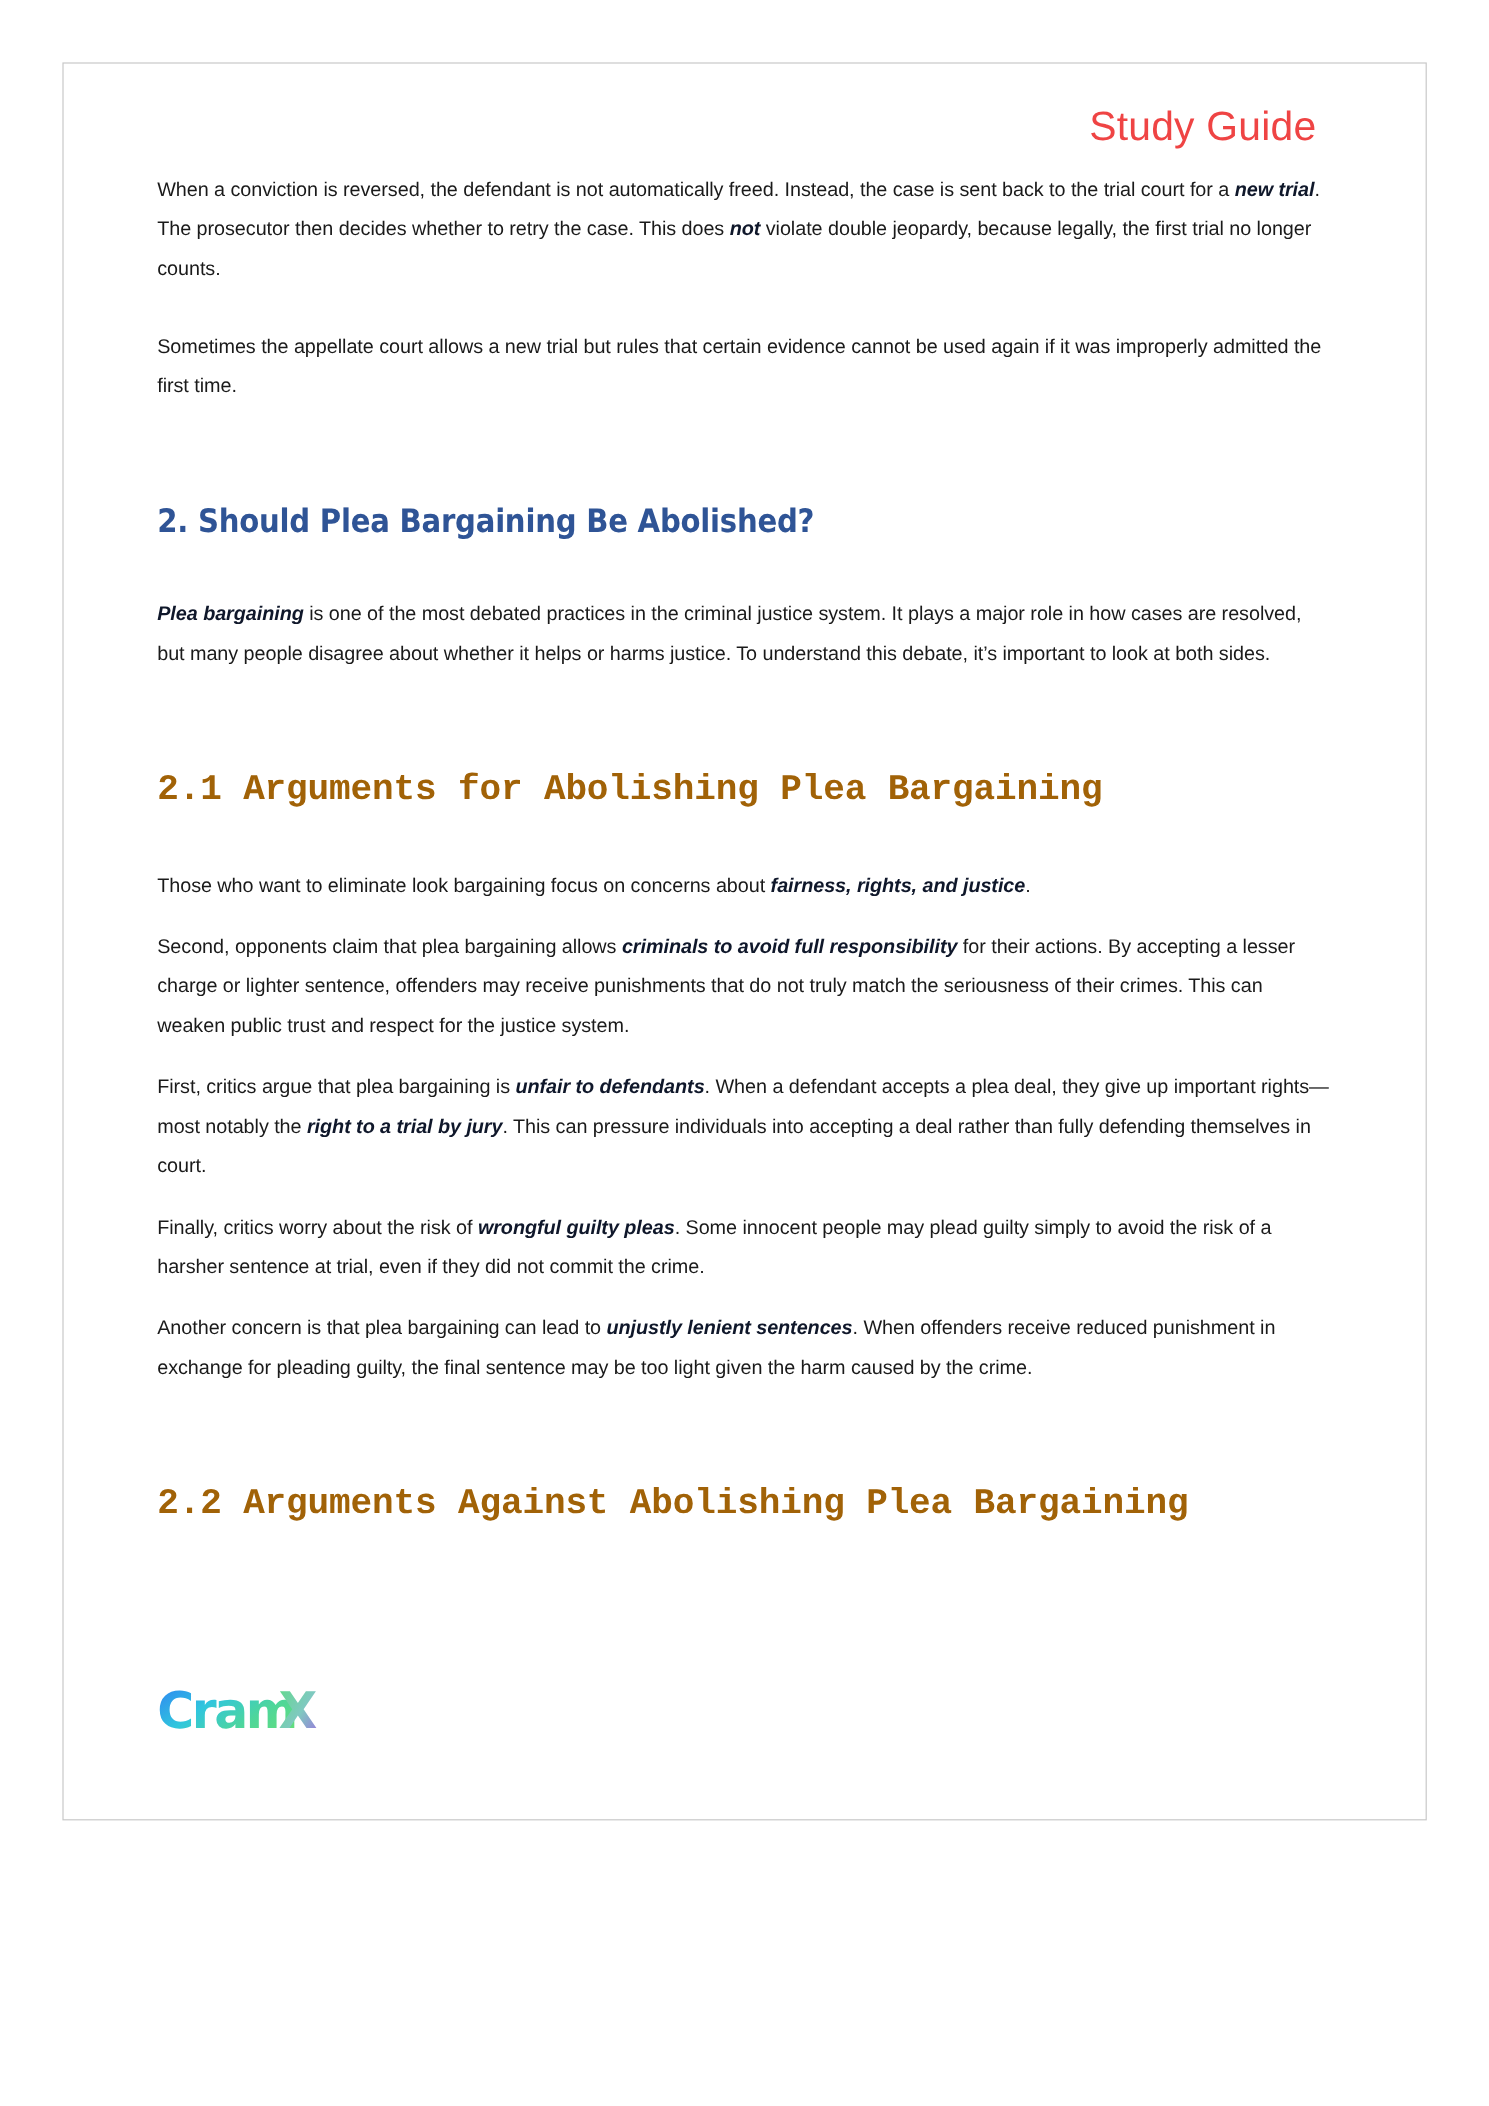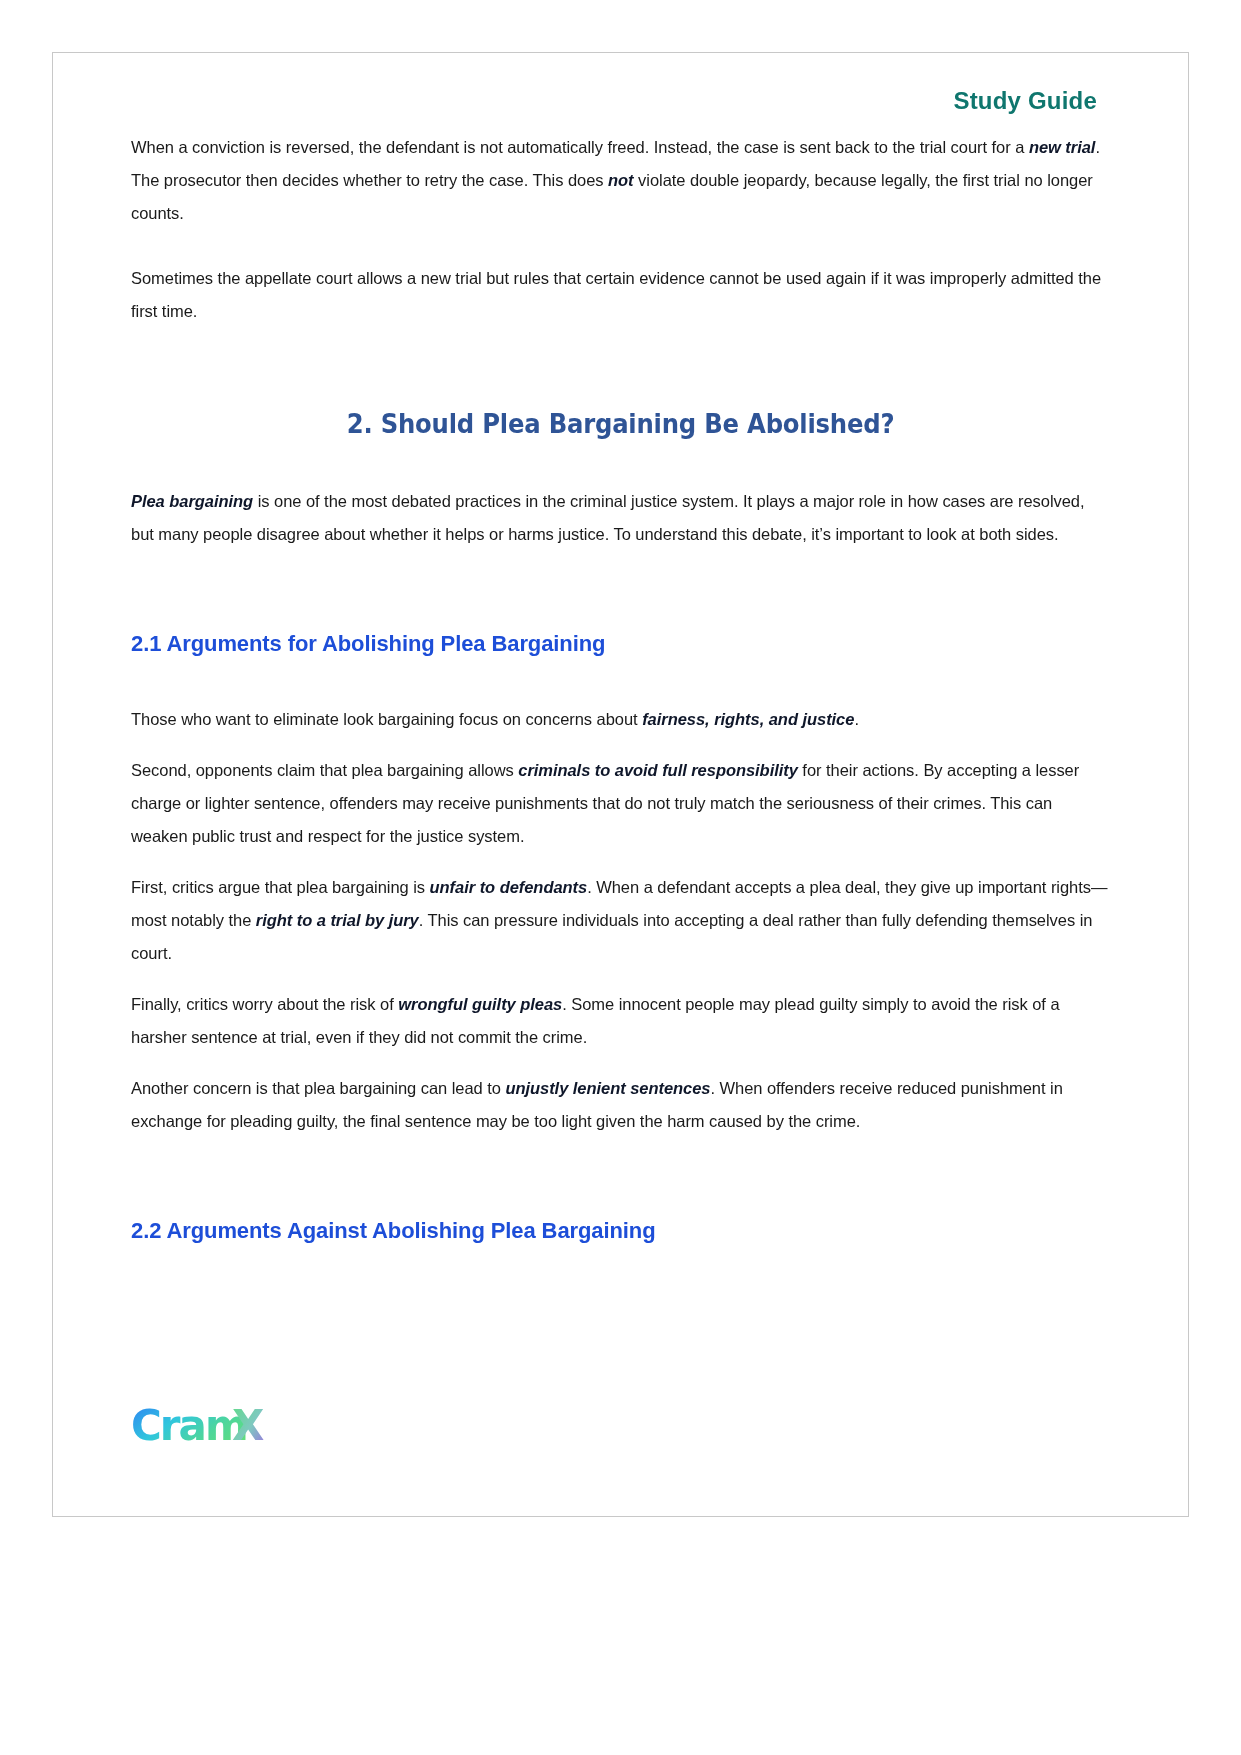--- a/index.html
+++ b/index.html
@@ -41,23 +41,23 @@
 
   
   .content {
     position: relative;
     z-index: 2;
     padding: 0 78px;
   }
 
   .doc-title {
     text-align: right;
-    font-size: 24px;
-    font-weight: bold;
-    color: #0f766e;
+    font-size: 34px;
+    font-weight: normal;
+    color: #ef4444;
     letter-spacing: 0.2px;
     margin: 34px 0 0 0;
     padding-right: 13px;
   }
 
   p.body {
     font-size: 16.5px;
     line-height: 33px;
     color: #1a1a1a;
     margin: 0 0 18px 0;
@@ -69,28 +69,27 @@
 
   h2.section {
     font-family: "DejaVu Sans Condensed", "Liberation Sans Narrow", "Liberation Sans", sans-serif;
     font-stretch: condensed;
     font-size: 27px;
     font-weight: 600;
     color: #2f5496;
     margin: 0;
     padding: 0;
     letter-spacing: -0.2px;
-    text-align: center;
   }
   h3.subsection {
-    font-family: Liberation Sans, sans-serif;
+    font-family: Liberation Mono, monospace;
     font-stretch: condensed;
-    font-size: 22px;
+    font-size: 30px;
     font-weight: bold;
-    color: #1d4ed8;
+    color: #a16207;
     margin: 0;
     padding: 0;
     letter-spacing: -0.1px;
   }
 
   .gap-lg { height: 62px; }
   .gap-md { height: 46px; }
   .gap-xs { height: 14px; }
 
   

